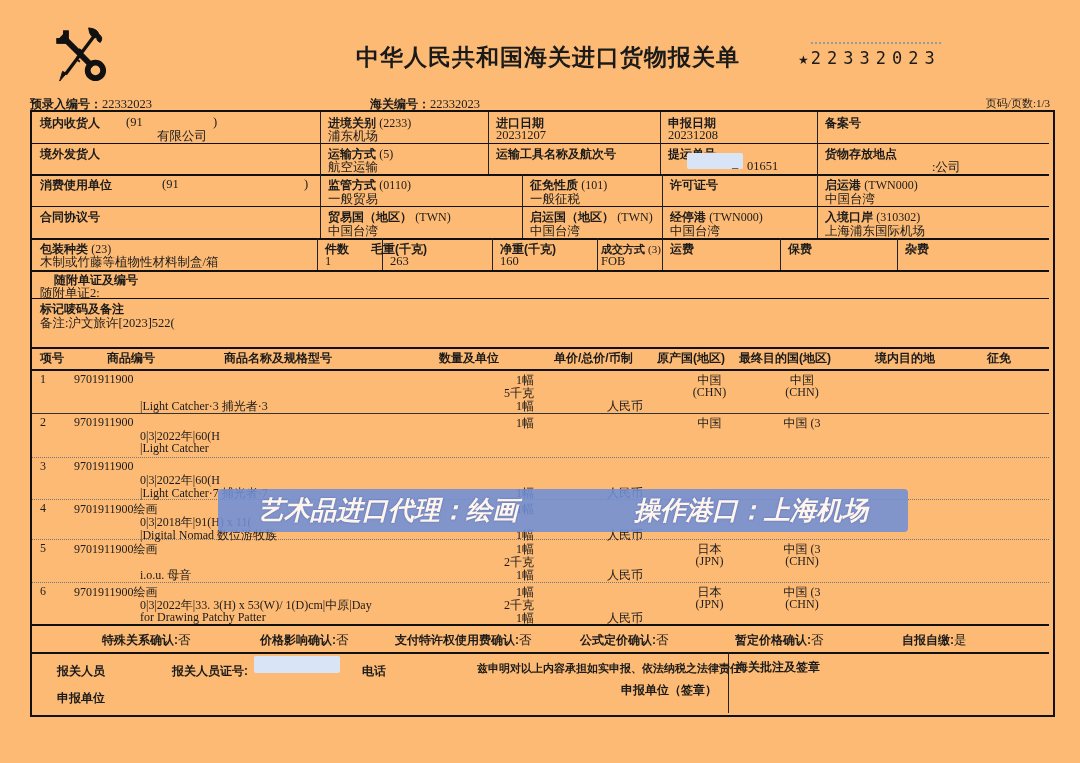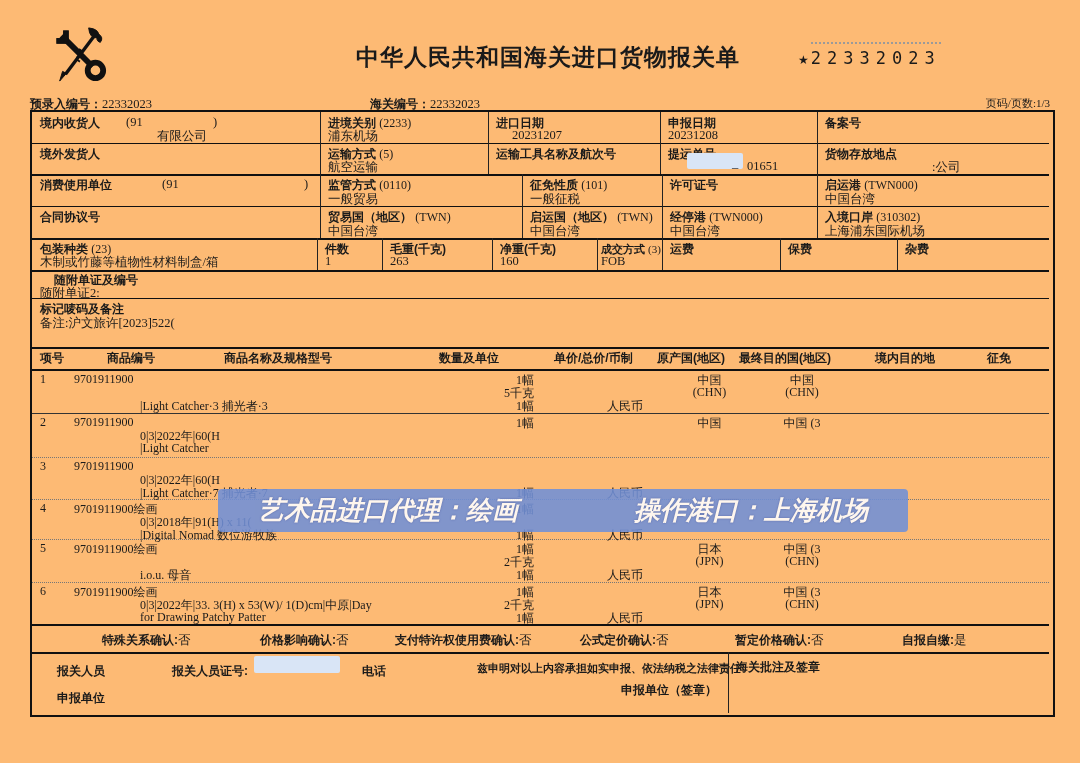--- a/index.html
+++ b/index.html
@@ -107,21 +107,21 @@
 
     <div class="vline" style="left:696px;top:540px;height:61px;"></div>
 
     <span class="abs lbl" style="left:8px;top:3px;">境内收货人</span>
     <span class="abs val" style="left:94px;top:3px;">(91</span>
     <span class="abs val" style="left:181px;top:3px;">)</span>
     <span class="abs val" style="left:125px;top:16px;">有限公司</span>
     <span class="abs lbl" style="left:296px;top:3px;"><span>进境关别</span> <span style="font-weight:normal;font-family:'Liberation Serif',serif;">(2233)</span></span>
     <span class="abs val" style="left:296px;top:16px;">浦东机场</span>
     <span class="abs lbl" style="left:464px;top:3px;">进口日期</span>
-    <span class="abs val" style="left:464px;top:16px;margin-left:16px;">20231207</span>
+    <span class="abs val" style="left:464px;top:16px;">20231207</span>
     <span class="abs lbl" style="left:636px;top:3px;">申报日期</span>
     <span class="abs val" style="left:636px;top:16px;">20231208</span>
     <span class="abs lbl" style="left:793px;top:3px;">备案号</span>
 
     <span class="abs lbl" style="left:8px;top:34px;">境外发货人</span>
     <span class="abs lbl" style="left:296px;top:34px;"><span>运输方式</span> <span style="font-weight:normal;font-family:'Liberation Serif',serif;">(5)</span></span>
     <span class="abs val" style="left:296px;top:47px;">航空运输</span>
     <span class="abs lbl" style="left:464px;top:34px;">运输工具名称及航次号</span>
     <span class="abs lbl" style="left:636px;top:34px;">提运单号</span>
     <div class="redact" style="left: 655px; top: 41px; width: 56px; height: 16px; background: rgb(217, 229, 246);"></div>
@@ -148,21 +148,21 @@
     <span class="abs val" style="left:498px;top:111px;">中国台湾</span>
     <span class="abs lbl" style="left:638px;top:97px;"><span>经停港</span> <span style="font-weight:normal;font-family:'Liberation Serif',serif;">(TWN000)</span></span>
     <span class="abs val" style="left:638px;top:111px;">中国台湾</span>
     <span class="abs lbl" style="left:793px;top:97px;"><span>入境口岸</span> <span style="font-weight:normal;font-family:'Liberation Serif',serif;">(310302)</span></span>
     <span class="abs val" style="left:793px;top:111px;">上海浦东国际机场</span>
 
     <span class="abs lbl" style="left:8px;top:129px;"><span>包装种类</span> <span style="font-weight:normal;font-family:'Liberation Serif',serif;">(23)</span></span>
     <span class="abs val" style="left:8px;top:142px;">木制或竹藤等植物性材料制盒/箱</span>
     <span class="abs lbl" style="left:293px;top:129px;">件数</span>
     <span class="abs val" style="left:293px;top:142px;">1</span>
-    <span class="abs lbl" style="left:358px;top:129px;">毛重(千克)</span>
+    <span class="abs lbl" style="left:339px;top:129px;">毛重(千克)</span>
     <span class="abs val" style="left:358px;top:142px;">263</span>
     <span class="abs lbl" style="left:468px;top:129px;">净重(千克)</span>
     <span class="abs val" style="left:468px;top:142px;">160</span>
     <span class="abs lbl sm" style="left:569px;top:130px;"><span>成交方式</span> <span style="font-weight:normal;font-family:'Liberation Serif',serif;">(3)</span></span>
     <span class="abs val" style="left:569px;top:142px;">FOB</span>
     <span class="abs lbl" style="left:638px;top:129px;">运费</span>
     <span class="abs lbl" style="left:756px;top:129px;">保费</span>
     <span class="abs lbl" style="left:873px;top:129px;">杂费</span>
 
     <span class="abs lbl" style="left:8px;top:160px;padding-left:14px;">随附单证及编号</span>

